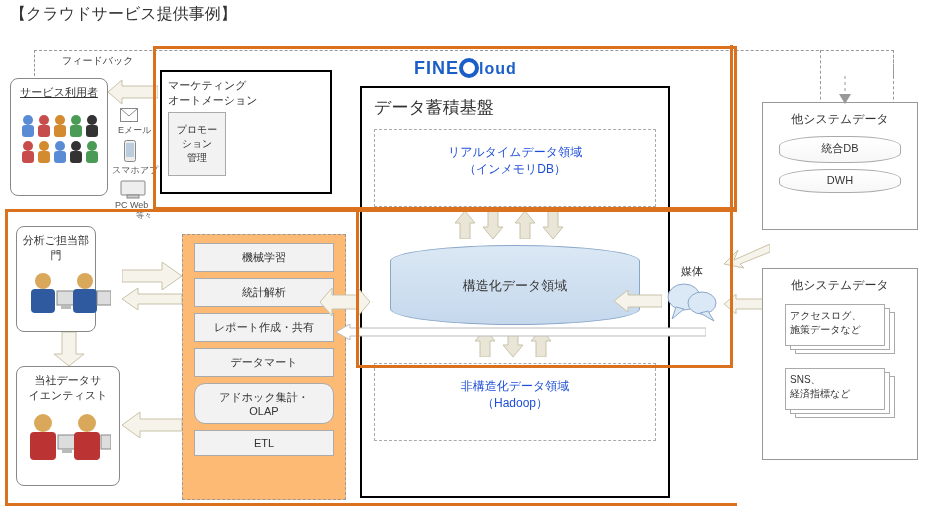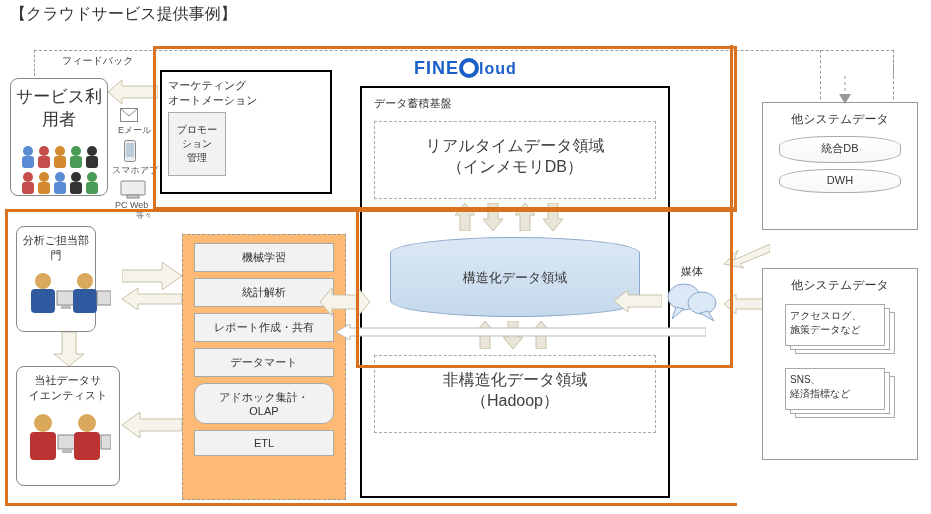--- a/index.html
+++ b/index.html
@@ -13,21 +13,21 @@
   .small-item { border: 1px solid #aaa; background: #f2f2f2; text-align: center; padding: 4px 2px; font-size: 10px; }
   .big-item { border: 1px solid #aaa; background: #f2f2f2; text-align: center; padding: 6px 2px; font-size: 11px; width: 140px; }
   .db-shape { border: 1.5px solid #aaa; border-radius: 50px / 10px; text-align: center; padding: 4px 8px 6px; background: linear-gradient(#fff,#f7f7f7); font-size: 11px; }
   .central-cyl {
     width: 250px; height: 80px; border: 1.5px solid #8aa7c9;
     border-radius: 125px / 16px; background: linear-gradient(#dbe8f5, #c5d8ec);
     text-align: center; line-height: 80px; font-size: 13px; color: #333;
   }
   .dashed-area {
     border: 1.5px dashed #aaa; text-align: center; padding: 14px 8px; background: #fff;
-    font-size: 16px; color: #404040;
+    font-size: 12px; color: #1d4ed8;
   }
   .ext-box { border: 1.5px solid #999; background: #fff; }
   .doc-stack { position: relative; width: 110px; height: 50px; }
   .doc { position: absolute; width: 100px; height: 42px; border: 1px solid #aaa; background: #fff; padding: 4px; font-size: 10px; }
   .tiny { font-size: 9px; color: #555; }
   .fine-logo { font-size: 18px; font-weight: bold; color: #1a5fc7; letter-spacing: 1px; }
   .fine-logo .ring { display:inline-block; width:20px; height:20px; border:4px solid #1a5fc7; border-radius:50%; vertical-align:-4px; }
   .blockA { position:absolute; z-index:2; pointer-events:none; }
   svg.person-svg { display:block; }
 </style>
@@ -35,21 +35,21 @@
 <body>
 
 <div class="abs title" style="left:10px; top:4px;">【クラウドサービス提供事例】</div>
 
 <div class="abs dashed" style="left:34px; top:50px; width:860px; height:26px; border-bottom:none; background:transparent;"></div>
 <div class="abs dashed" style="left:820px; top:50px; width:74px; height:60px; border-top:none; border-bottom:none; background:transparent;"></div>
 
 <div class="abs tiny" style="left:62px; top:54px; font-size:10px; color:#444;">フィードバック</div>
 
 <div class="abs box" style="left:10px; top:78px; width:98px; height:118px; border-radius:8px; text-align:center; padding:6px 4px;">
-  <div style="font-size:17px;">サービス利用者</div>
+  <div style="font-size:11px;text-decoration:underline;">サービス利用者</div>
 
   <div style="margin-top:6px;">
     <svg width="86" height="60">
       <g>
 
         <circle cx="12" cy="14" r="5" fill="#5a8cd6"></circle>
           <rect x="6" y="19" width="12" height="12" rx="3" fill="#5a8cd6"></rect>
         <circle cx="28" cy="14" r="5" fill="#c74d4d"></circle>
           <rect x="22" y="19" width="12" height="12" rx="3" fill="#c74d4d"></rect>
         <circle cx="44" cy="14" r="5" fill="#d48a2f"></circle>
@@ -116,21 +116,21 @@
   </div>
 </div>
 
 <div class="abs orange-box blockA" style="left:153px; top:46px; width:584px; height:164px;"></div>
 
 <div class="abs fine-logo" style="left:414px; top:58px;">
   <span>FINE</span><span class="ring"></span><span style="font-size:16px;">loud</span>
 </div>
 
 <div class="abs black-box" style="left:360px; top:86px; width:310px; height:412px; padding:8px 12px;">
-  <div style="font-size:11px; margin-bottom:10px;">データ蓄積基盤</div>
+  <div style="font-size:17px; margin-bottom:10px;">データ蓄積基盤</div>
 
   <div class="dashed-area" style="white-space:pre-line; height:78px;">リアルタイムデータ領域
 （インメモリDB）</div>
 
   <div style="text-align:center; margin:4px 0;">
     <svg width="120" height="28">
       <g fill="#eae6d7" stroke="#c9c2a8">
         <polygon points="10,0 20,12 15,12 15,28 5,28 5,12 0,12"></polygon>
         <polygon points="38,28 48,16 43,16 43,0 33,0 33,16 28,16"></polygon>
         <polygon points="70,0 80,12 75,12 75,28 65,28 65,12 60,12"></polygon>

